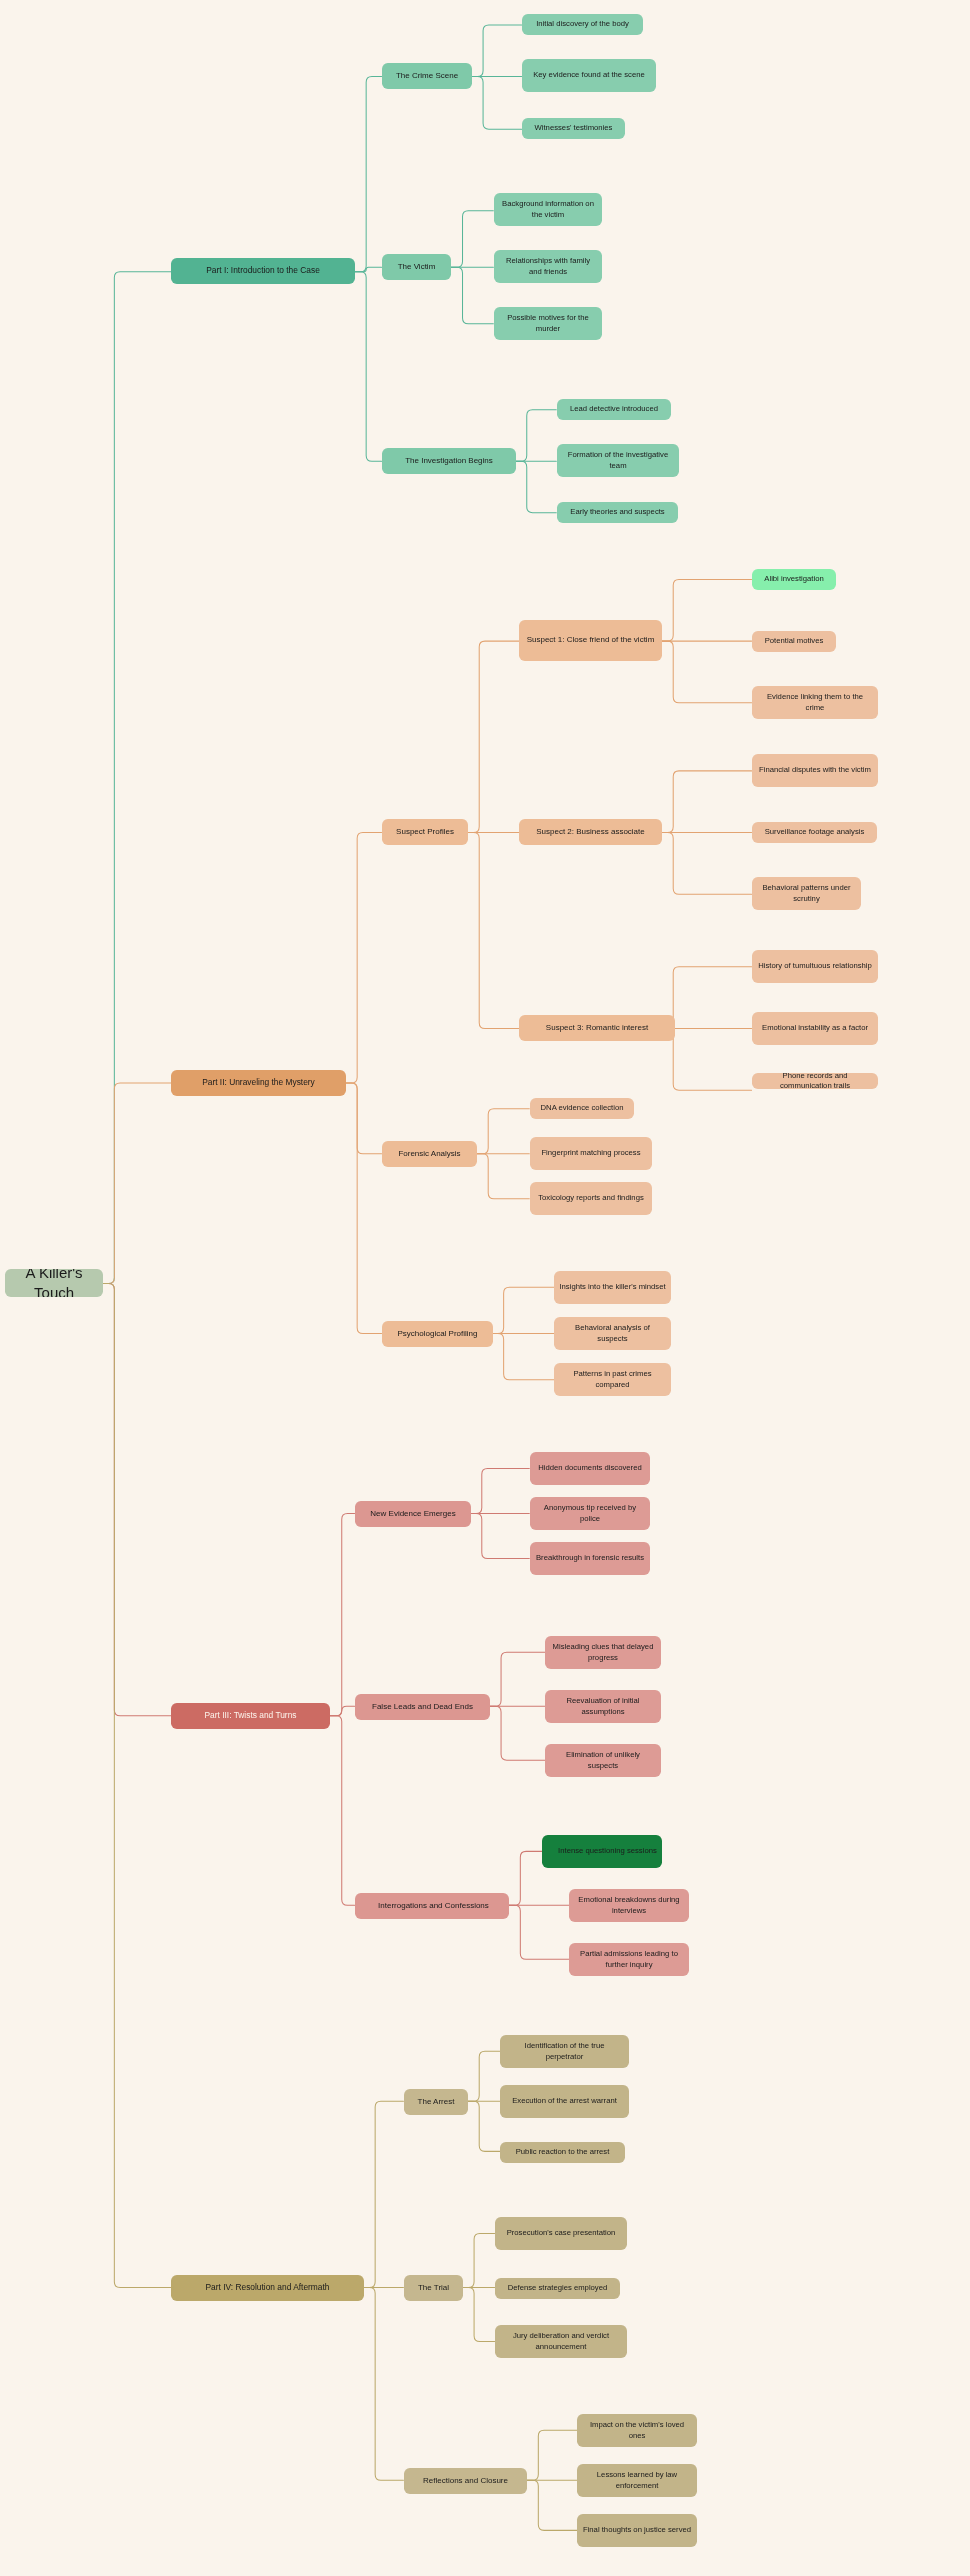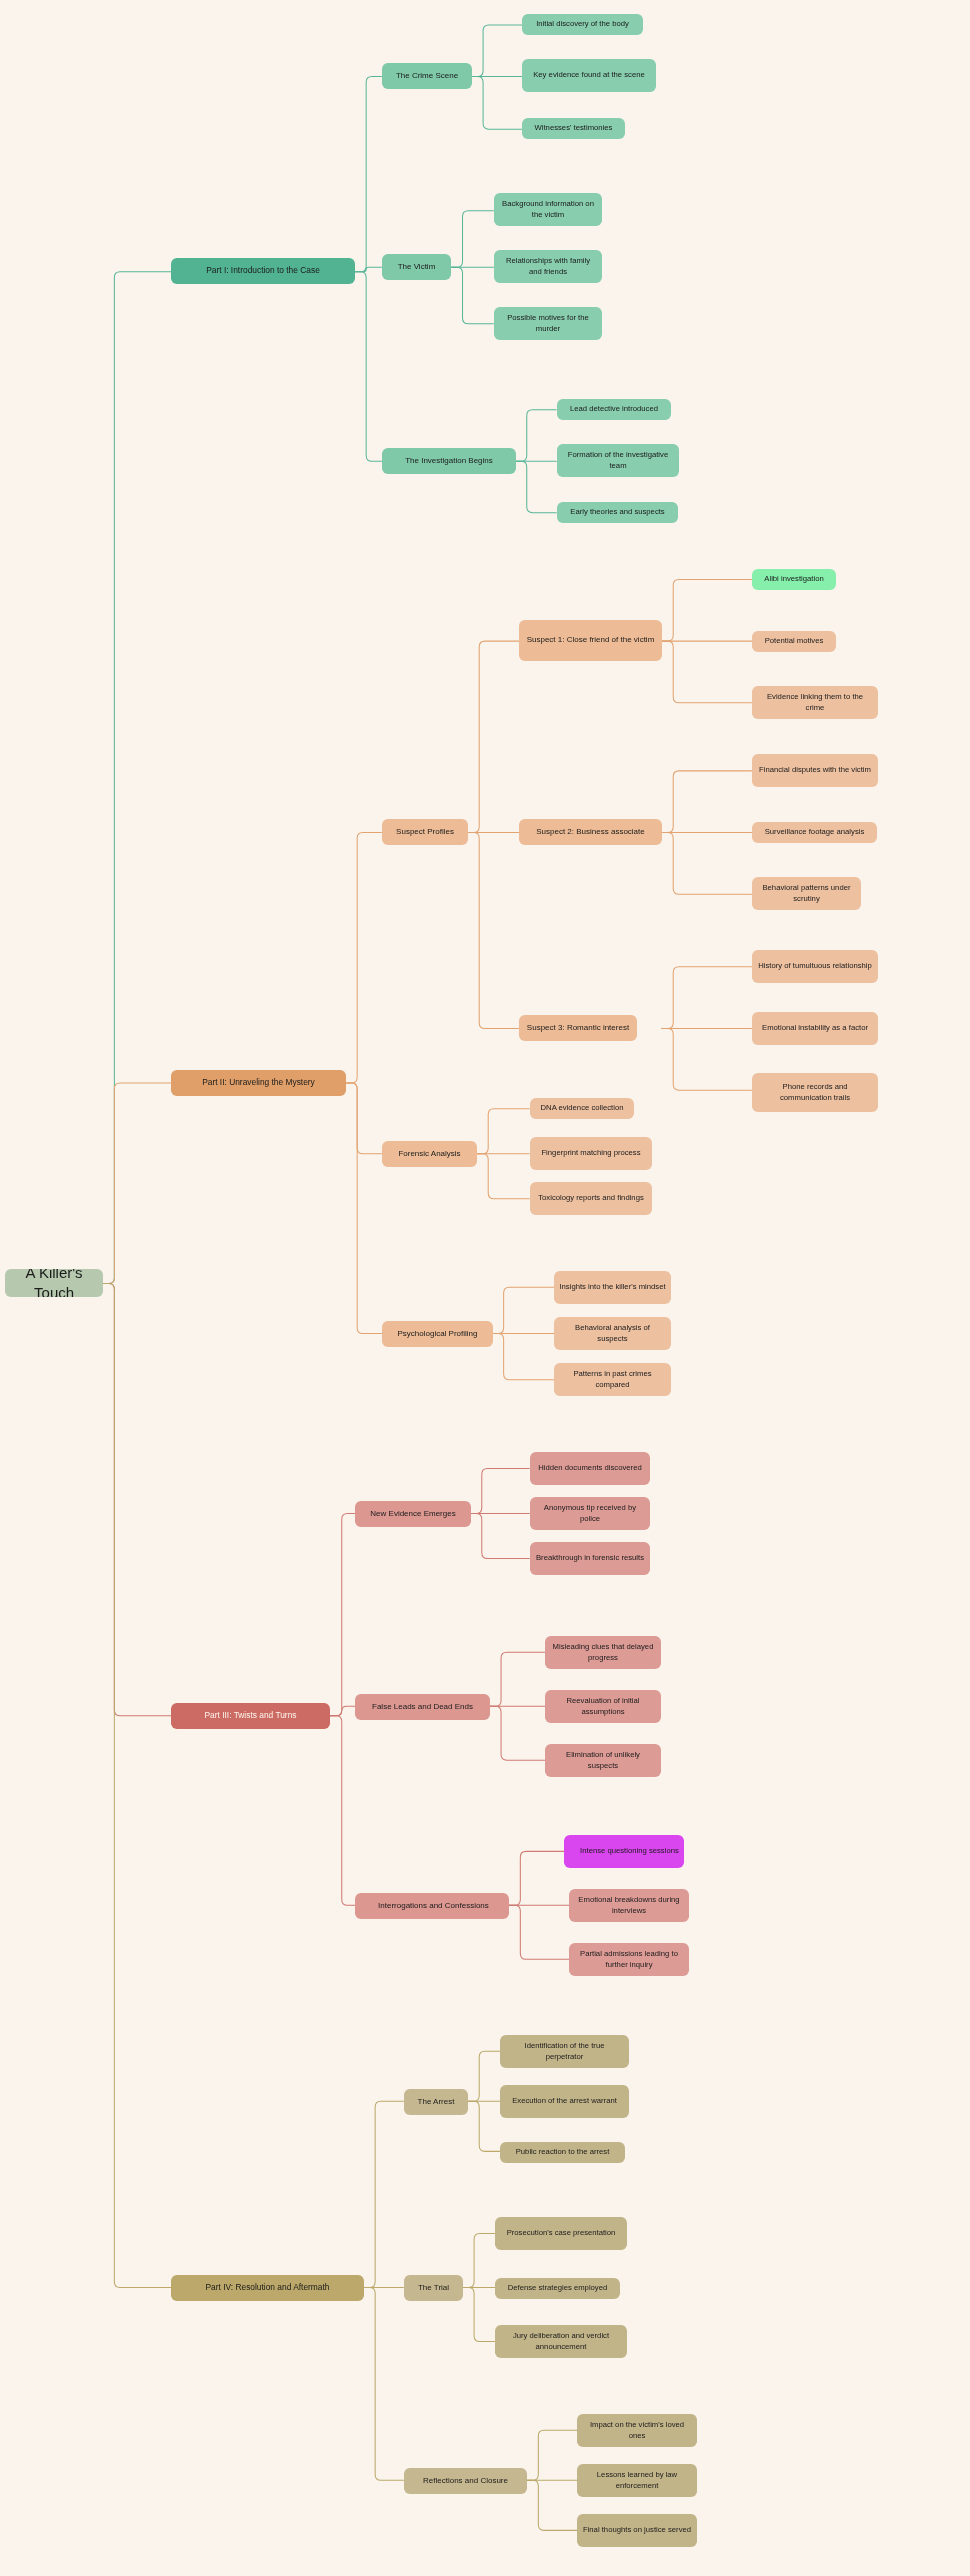--- a/index.html
+++ b/index.html
@@ -168,30 +168,30 @@
       </div>
       <div class="node leaf" style="left: 752px; top: 754px; width: 126px; height: 33px; background: rgb(237, 192, 160);">
         <span>Financial disputes with the victim</span>
       </div>
       <div class="node leaf" style="left: 752px; top: 822px; width: 125px; height: 20.6px; background: rgb(237, 192, 160);">
         <span>Surveillance footage analysis</span>
       </div>
       <div class="node leaf" style="left: 752px; top: 877px; width: 109px; height: 33px; background: rgb(237, 192, 160);">
         <span>Behavioral patterns under scrutiny</span>
       </div>
-      <div class="node sub" style="left: 519px; top: 1015px; width: 118px; height: 26px; background: rgb(237, 188, 150);">
+      <div class="node sub" style="left: 519px; top: 1015px; width: 156px; height: 26px; background: rgb(237, 188, 150);">
         <span>Suspect 3: Romantic interest</span>
       </div>
       <div class="node leaf" style="left: 752px; top: 950px; width: 126px; height: 33px; background: rgb(237, 192, 160);">
         <span>History of tumultuous relationship</span>
       </div>
       <div class="node leaf" style="left: 752px; top: 1012px; width: 126px; height: 33px; background: rgb(237, 192, 160);">
         <span>Emotional instability as a factor</span>
       </div>
-      <div class="node leaf" style="left: 752px; top: 1073px; width: 126px; height: 39px; background: rgb(237, 192, 160);">
+      <div class="node leaf" style="left: 752px; top: 1073px; width: 126px; height: 16px; background: rgb(237, 192, 160);">
         <span>Phone records and communication trails</span>
       </div>
       <div class="node sub" style="left: 382px; top: 1141px; width: 95px; height: 26px; background: rgb(237, 188, 150);">
         <span>Forensic Analysis</span>
       </div>
       <div class="node leaf" style="left: 530px; top: 1098px; width: 104px; height: 20.6px; background: rgb(237, 192, 160);">
         <span>DNA evidence collection</span>
       </div>
       <div class="node leaf" style="left: 530px; top: 1137px; width: 122px; height: 33px; background: rgb(237, 192, 160);">
         <span>Fingerprint matching process</span>
@@ -234,21 +234,21 @@
       </div>
       <div class="node leaf" style="left: 545px; top: 1690px; width: 116px; height: 33px; background: rgb(221, 155, 149);">
         <span>Reevaluation of initial assumptions</span>
       </div>
       <div class="node leaf" style="left: 545px; top: 1744px; width: 116px; height: 33px; background: rgb(221, 155, 149);">
         <span>Elimination of unlikely suspects</span>
       </div>
       <div class="node sub" style="left: 355px; top: 1893px; width: 154px; height: 26px; background: rgb(220, 151, 145); padding-left: 8px;">
         <span>Interrogations and Confessions</span>
       </div>
-      <div class="node leaf" style="left: 564px; top: 1835px; width: 120px; height: 33px; background: #d946ef; padding-left: 16px;">
+      <div class="node leaf" style="left: 542px; top: 1835px; width: 120px; height: 33px; background: #15803d; padding-left: 16px;">
         <span>Intense questioning sessions</span>
       </div>
       <div class="node leaf" style="left: 569px; top: 1889px; width: 120px; height: 33px; background: rgb(221, 155, 149);">
         <span>Emotional breakdowns during interviews</span>
       </div>
       <div class="node leaf" style="left: 569px; top: 1943px; width: 120px; height: 33px; background: rgb(221, 155, 149);">
         <span>Partial admissions leading to further inquiry</span>
       </div>
       <div class="node part" style="left: 171px; top: 2275px; width: 193px; height: 26px; background: rgb(187, 168, 106);">
         <span>Part IV: Resolution and Aftermath</span>

